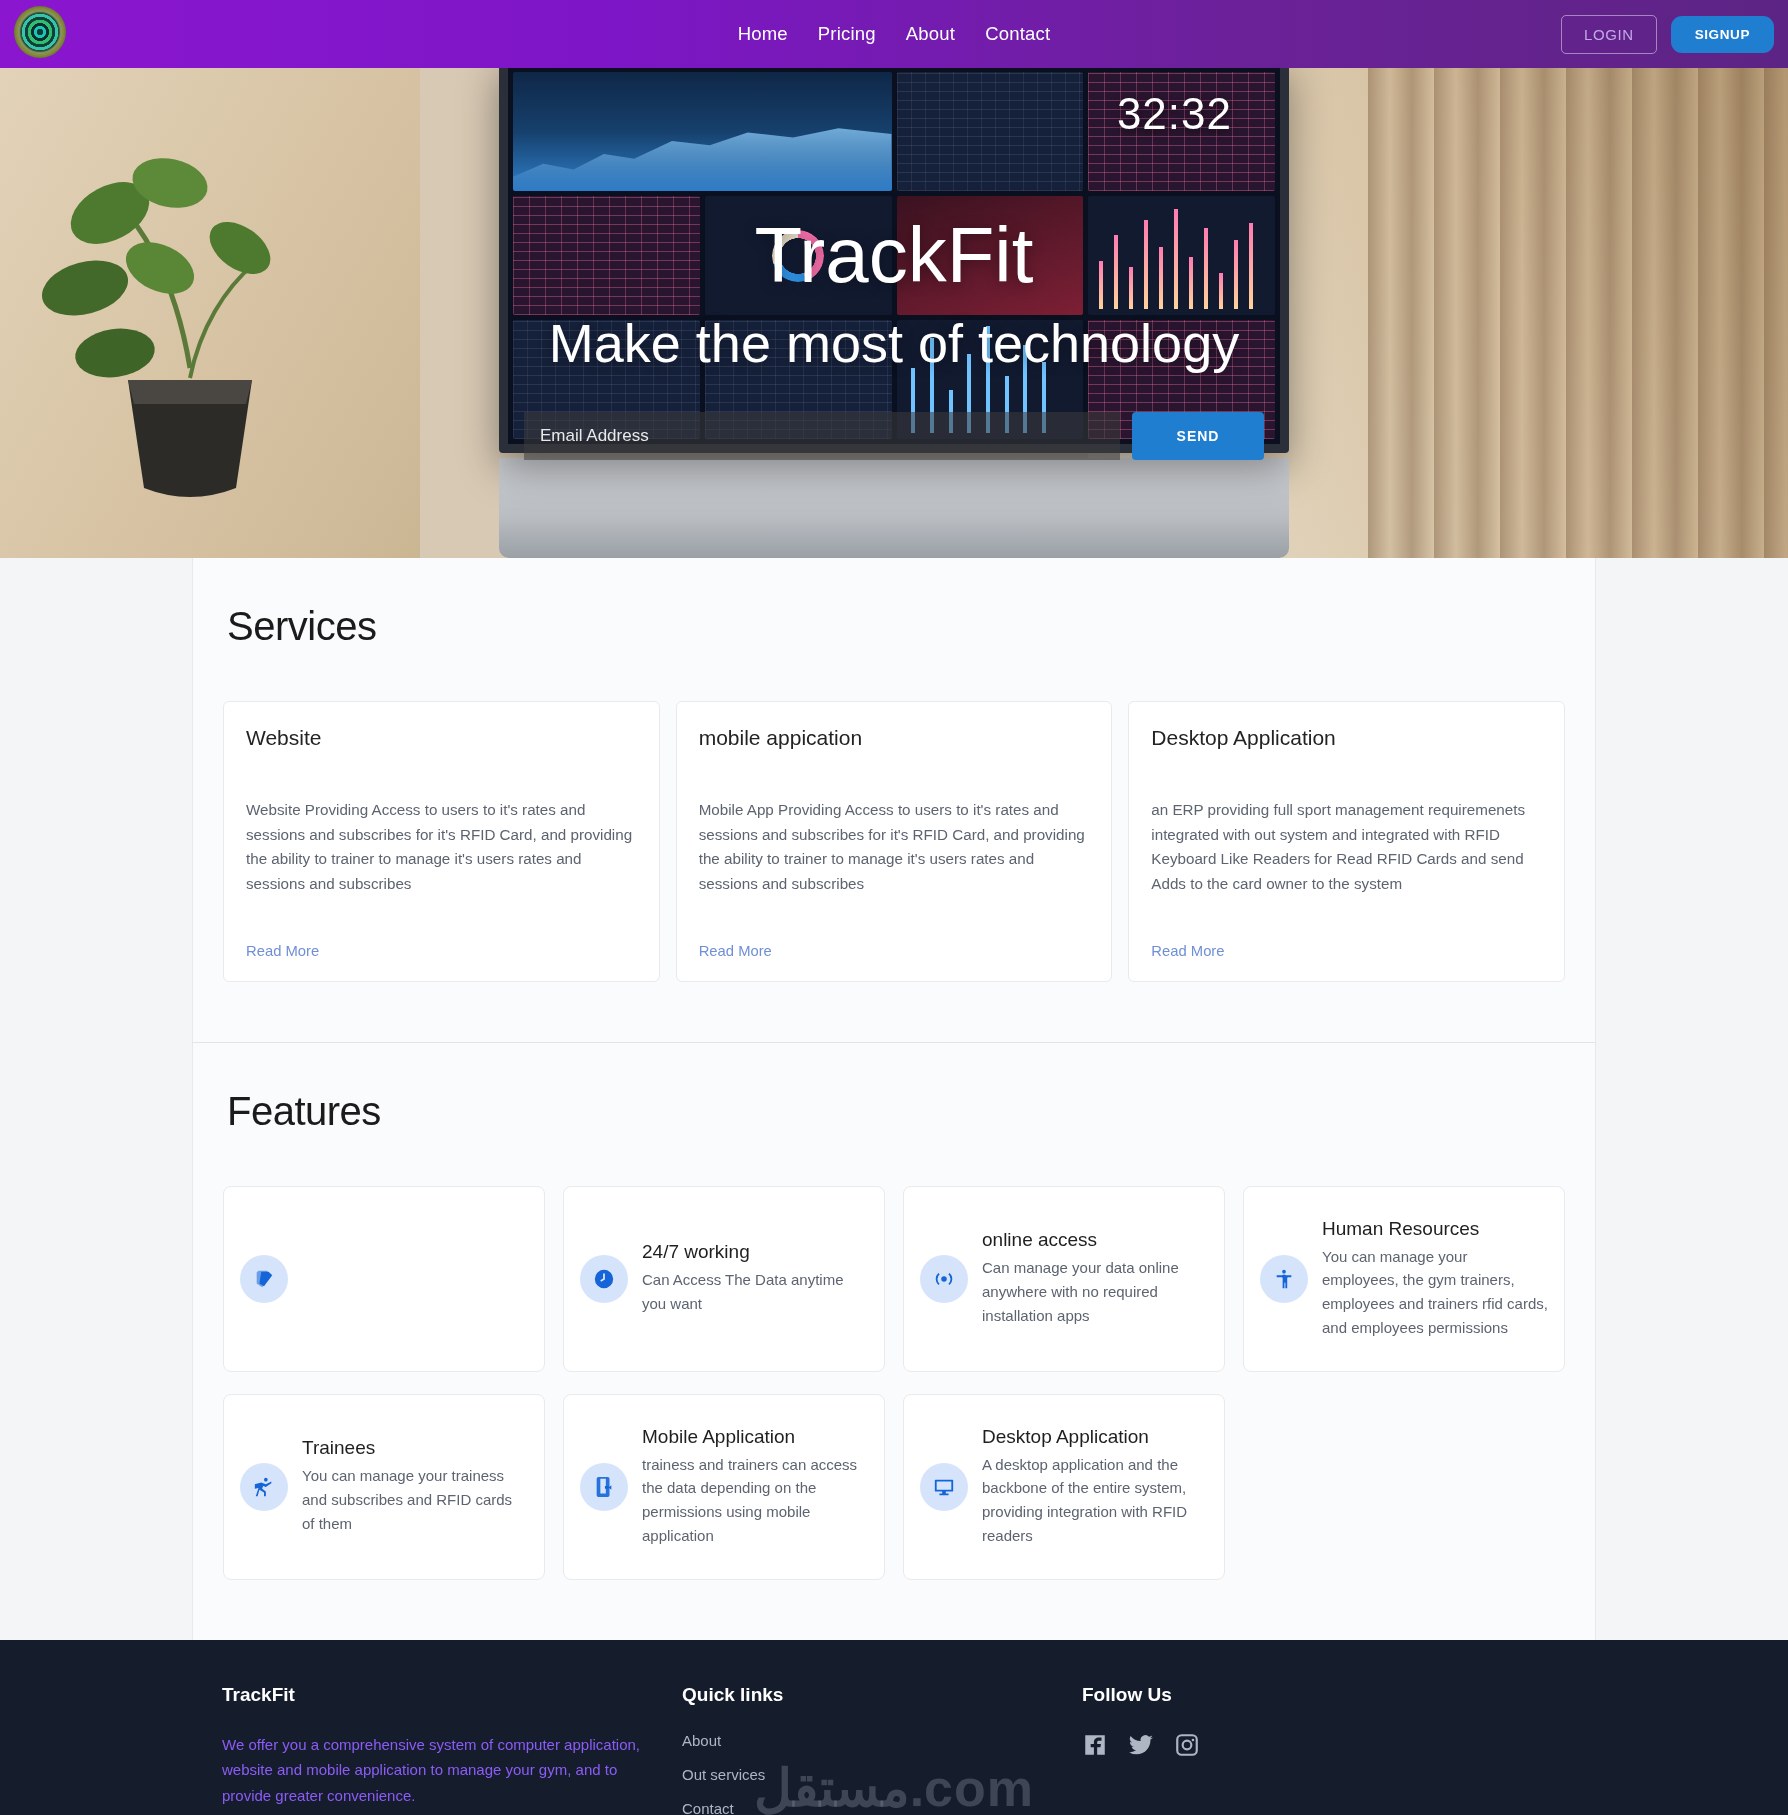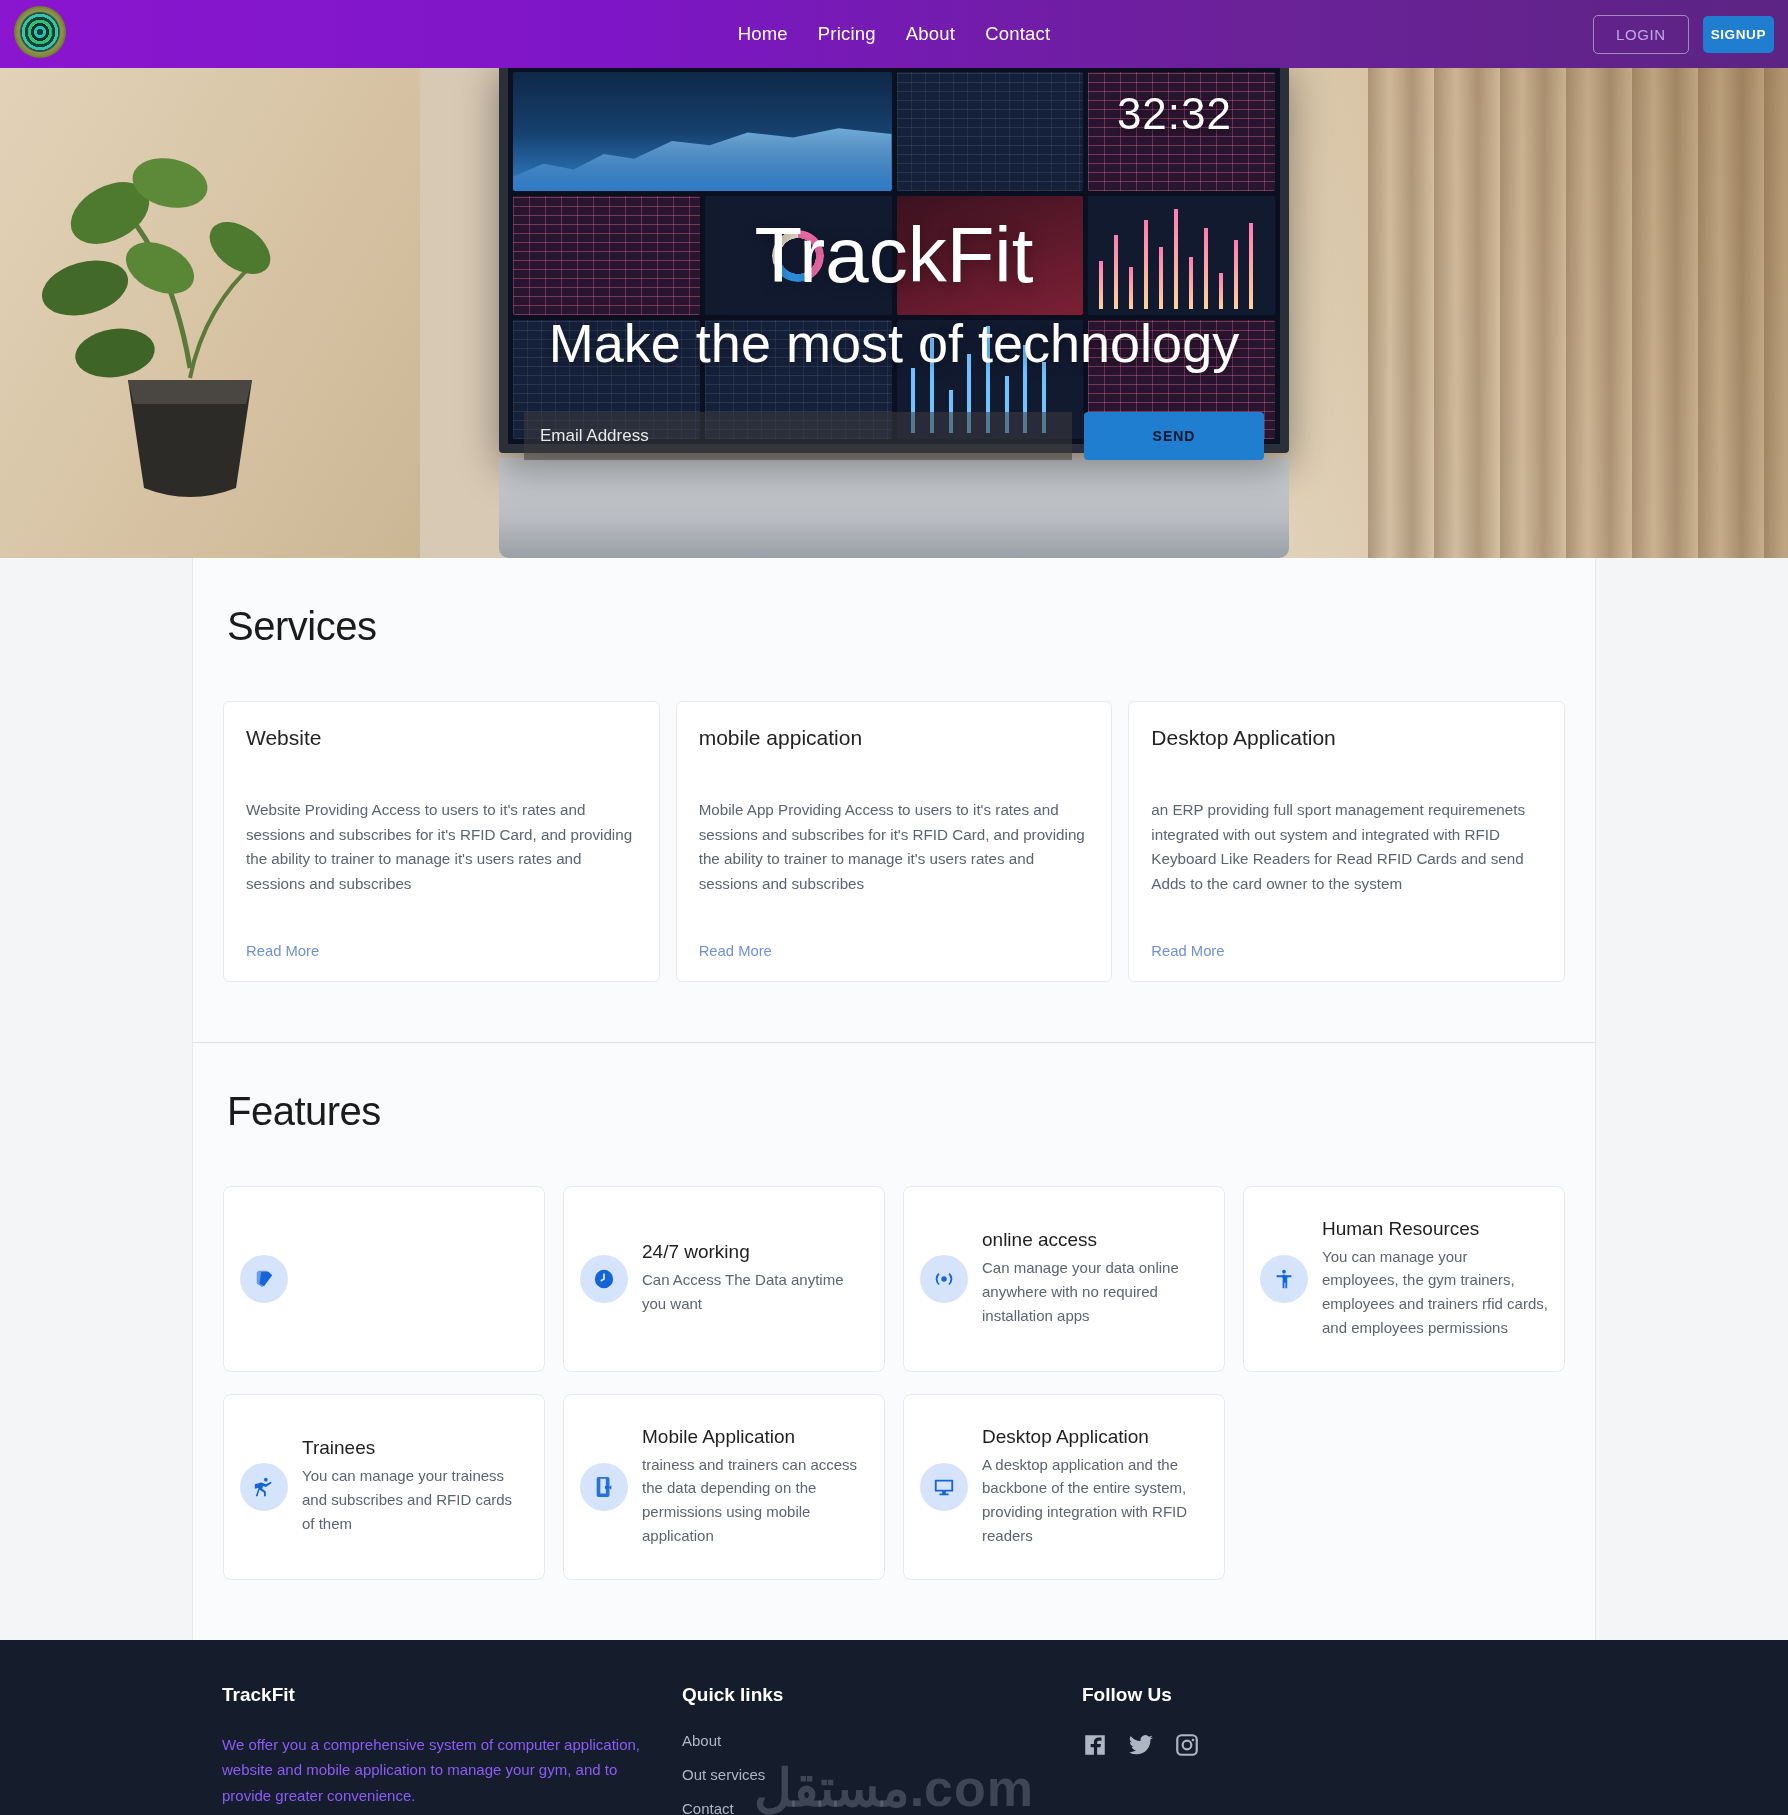--- a/index.html
+++ b/index.html
@@ -70,22 +70,22 @@
     cursor: pointer;
     font-family: inherit;
   }
   .btn-signup {
     background: #1f7ed0;
     border: none;
     color: #ffffff;
     font-size: 13.5px;
     font-weight: 700;
     letter-spacing: .6px;
-    padding: 11px 8px;
-    border-radius: 5px;
+    padding: 11px 24px;
+    border-radius: 11px;
     cursor: pointer;
     font-family: inherit;
   }
 
   
   .hero {
     position: relative;
     height: 490px;
     overflow: hidden;
     background: #d8c9b4;
@@ -208,24 +208,24 @@
     background: rgba(60,60,60,.55);
     border: none;
     outline: none;
     color: #ffffff;
     font-size: 17px;
     padding: 0 16px;
     font-family: inherit;
   }
   .hero-form input::placeholder { color: #e9e9e9; }
   .hero-form button {
-    width: 180px;
+    width: 132px;
     background: #1f7ed0;
     border: none;
-    color: #0f172a;
+    color: #ffffff;
     font-size: 14px;
     font-weight: 700;
     letter-spacing: 1px;
     border-radius: 4px;
     margin-left: 12px;
     cursor: pointer;
     font-family: inherit;
   }
 
   

